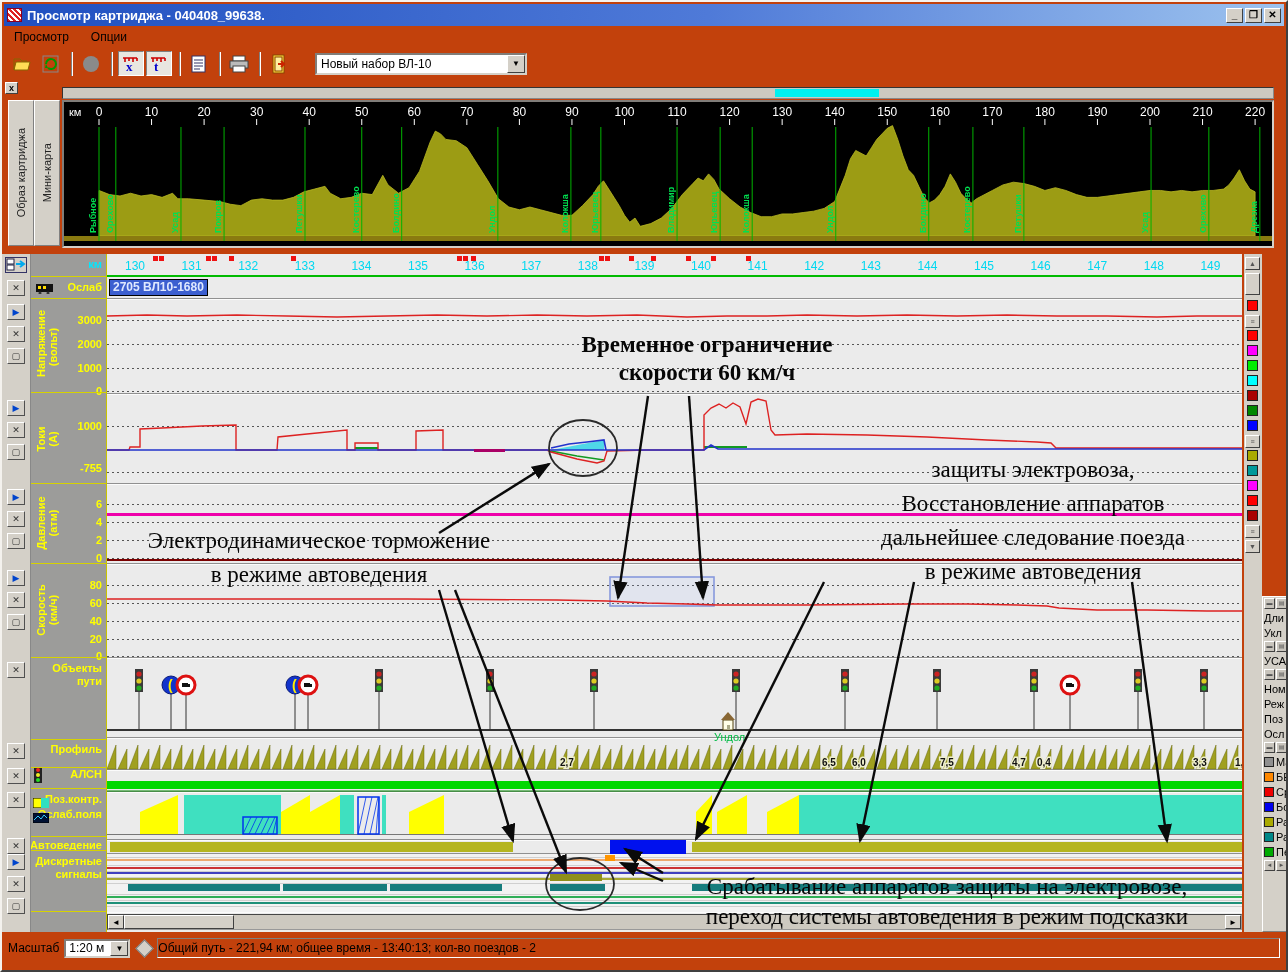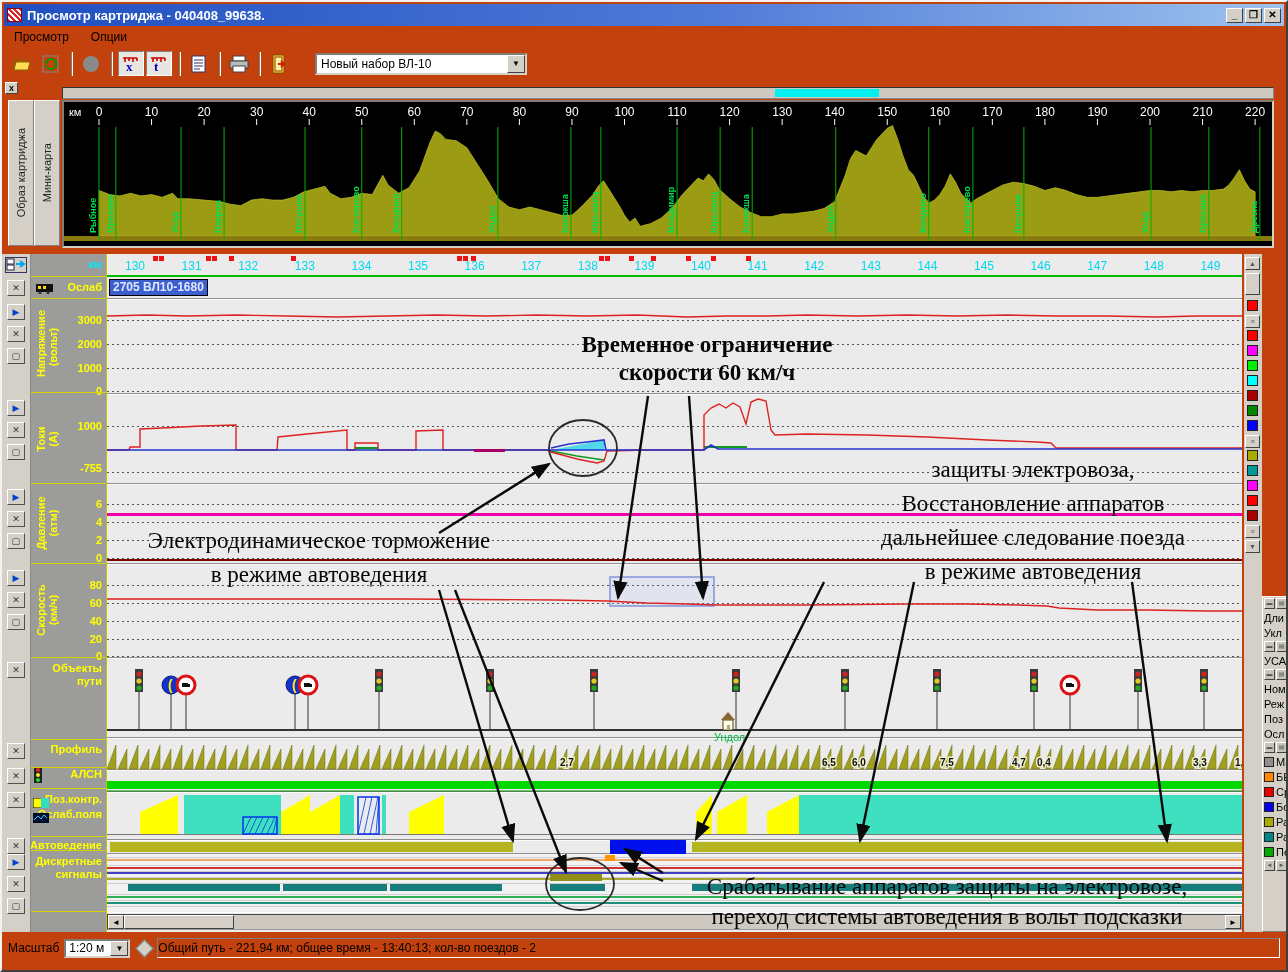--- a/index.html
+++ b/index.html
@@ -842,21 +842,21 @@
     <div>Восстановление аппаратов</div>
     <div>дальнейшее следование поезда</div>
     <div>в режиме автоведения</div>
   </div>
   <div class="note" id="note-t3">
     <div>Электродинамическое торможение</div>
     <div>в режиме автоведения</div>
   </div>
   <div class="note" id="note-t4">
     <div>Срабатывание аппаратов защиты на электровозе,</div>
-    <div>переход системы автоведения в вольт подсказки</div>
+    <div>переход системы автоведения в режим подсказки</div>
   </div>
 
   <div id="statusbar">
     <span style="margin-left:4px">Масштаб</span>
     <div id="scale-combo">
       <span>1:20 м</span>
       <div class="dd-btn">▼</div>
     </div>
     <div id="diamond"></div>
     <div id="status-field">

